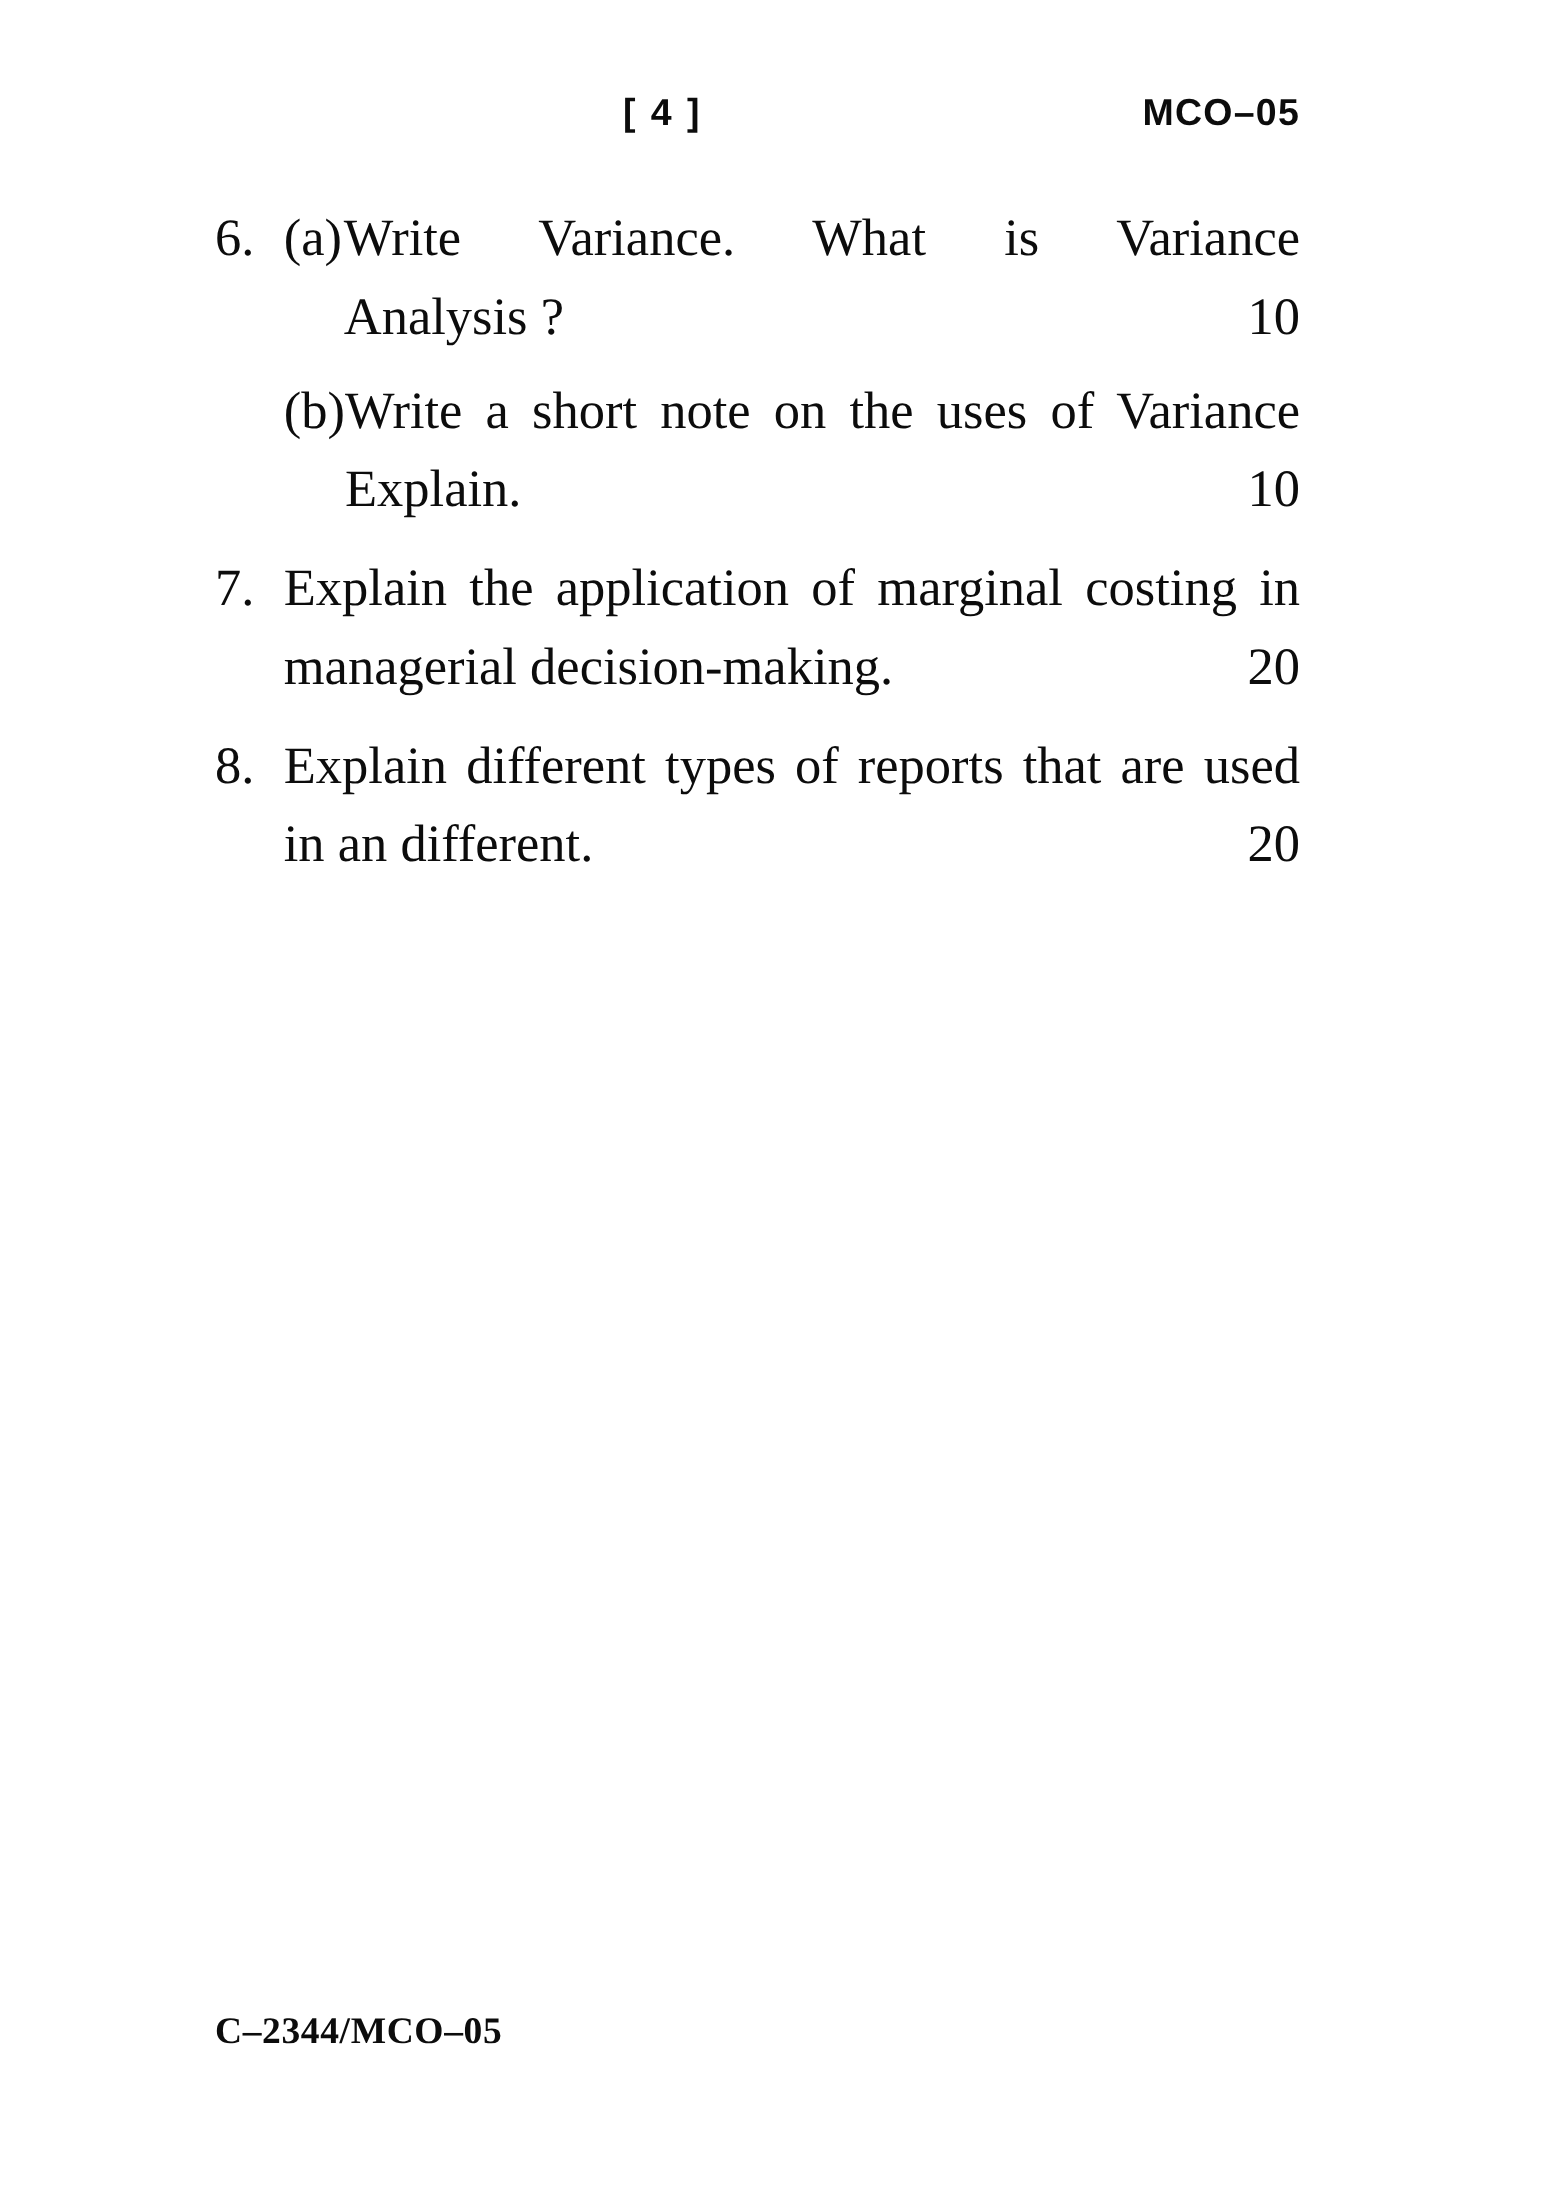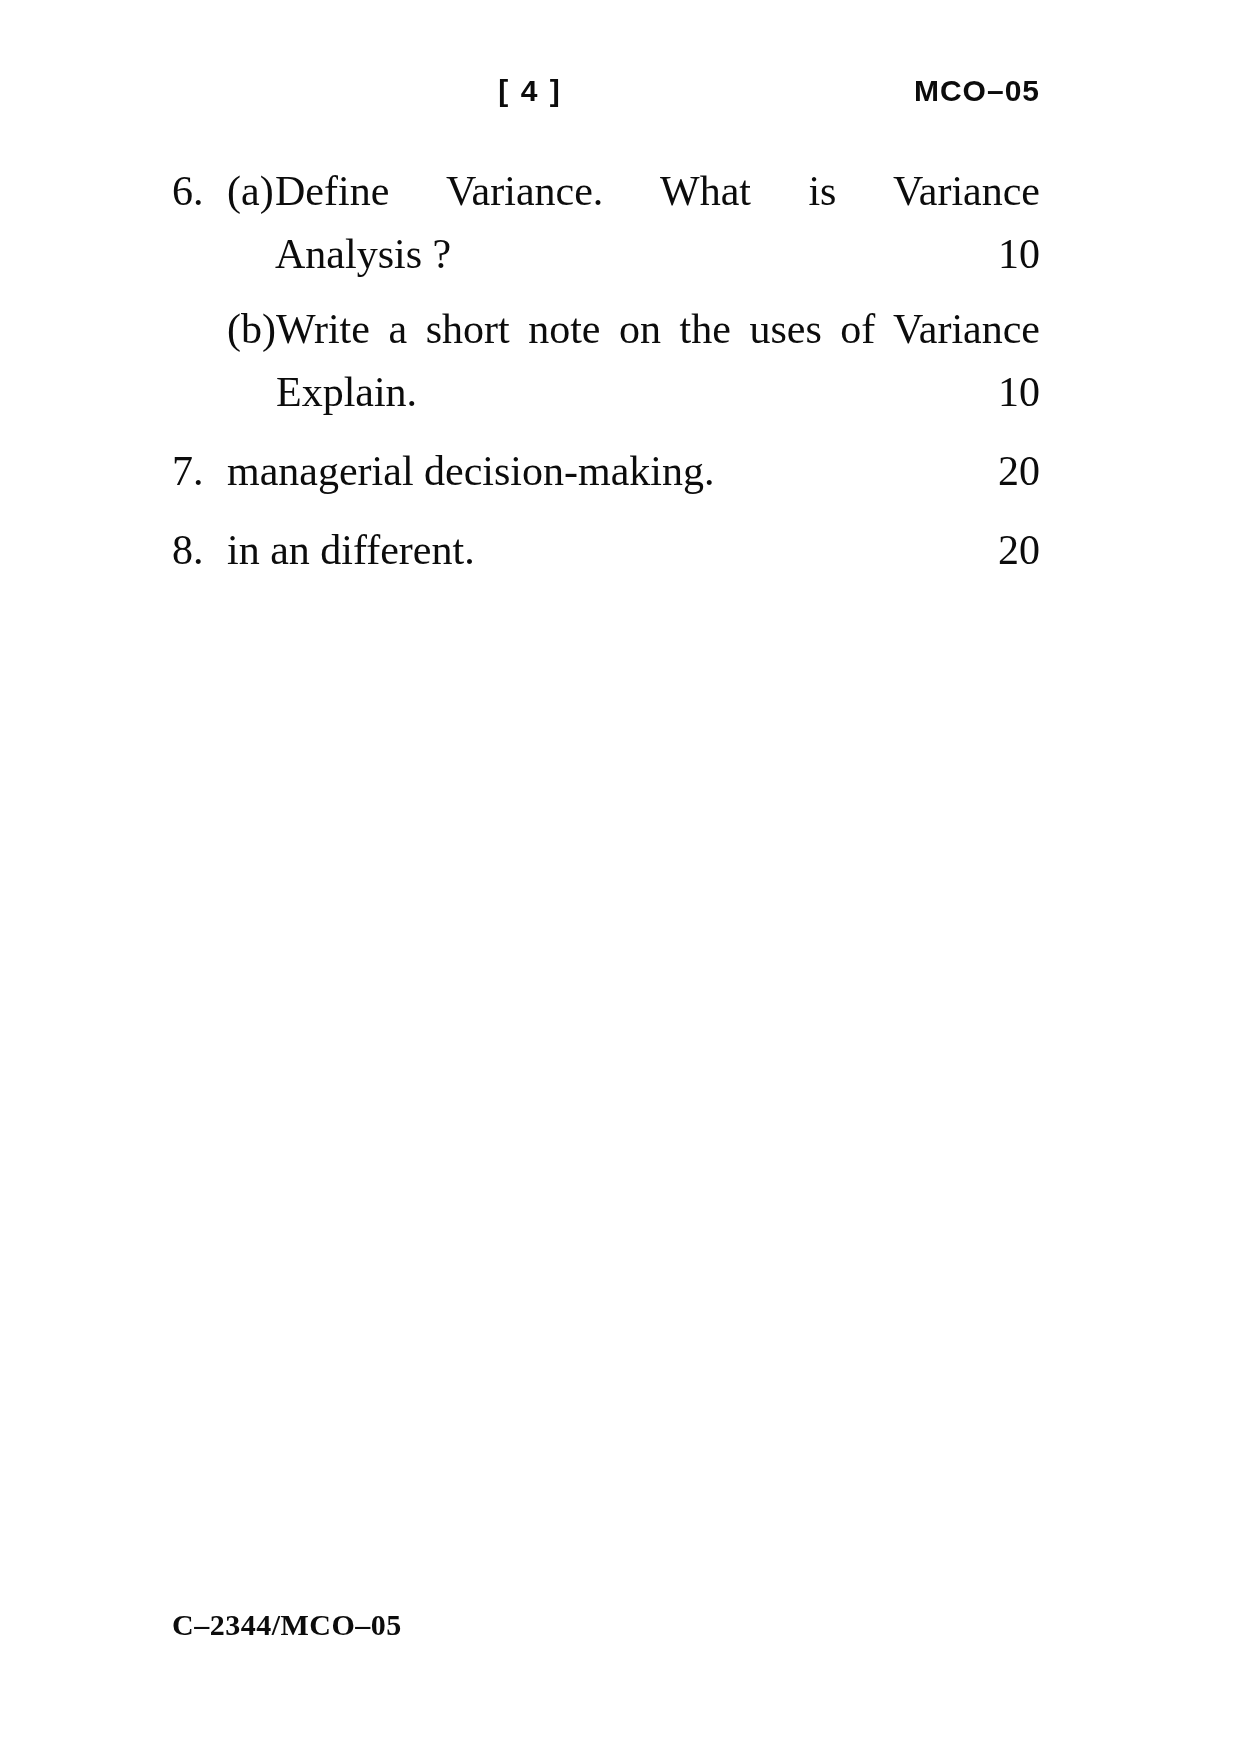--- a/index.html
+++ b/index.html
@@ -105,21 +105,21 @@
   </div>
 
   <div class="content">
 
     <div class="question">
       <div class="qnum">6.</div>
       <div class="qbody">
         <div class="part gap-below">
           <div class="plabel">(a)</div>
           <div class="pbody">
-            <div class="jline">Define Variance. What is Variance</div>
+            <div class="jline">Write Variance. What is Variance</div>
             <div class="lastline">
               <span>Analysis ?</span>
               <span class="marks">10</span>
             </div>
           </div>
         </div>
         <div class="part">
           <div class="plabel">(b)</div>
           <div class="pbody">
             <div class="jline">Write a short note on the uses of Variance</div>
@@ -128,30 +128,32 @@
               <span class="marks">10</span>
             </div>
           </div>
         </div>
       </div>
     </div>
 
     <div class="question">
       <div class="qnum">7.</div>
       <div class="qbody">
+        <div class="jline">Explain the application of marginal costing in</div>
         <div class="lastline">
           <span>managerial decision-making.</span>
           <span class="marks">20</span>
         </div>
       </div>
     </div>
 
     <div class="question">
       <div class="qnum">8.</div>
       <div class="qbody">
+        <div class="jline">Explain different types of reports that are used</div>
         <div class="lastline">
           <span>in an different.</span>
           <span class="marks">20</span>
         </div>
       </div>
     </div>
 
   </div>
 
   <div class="footer">C–2344/MCO–05</div>

